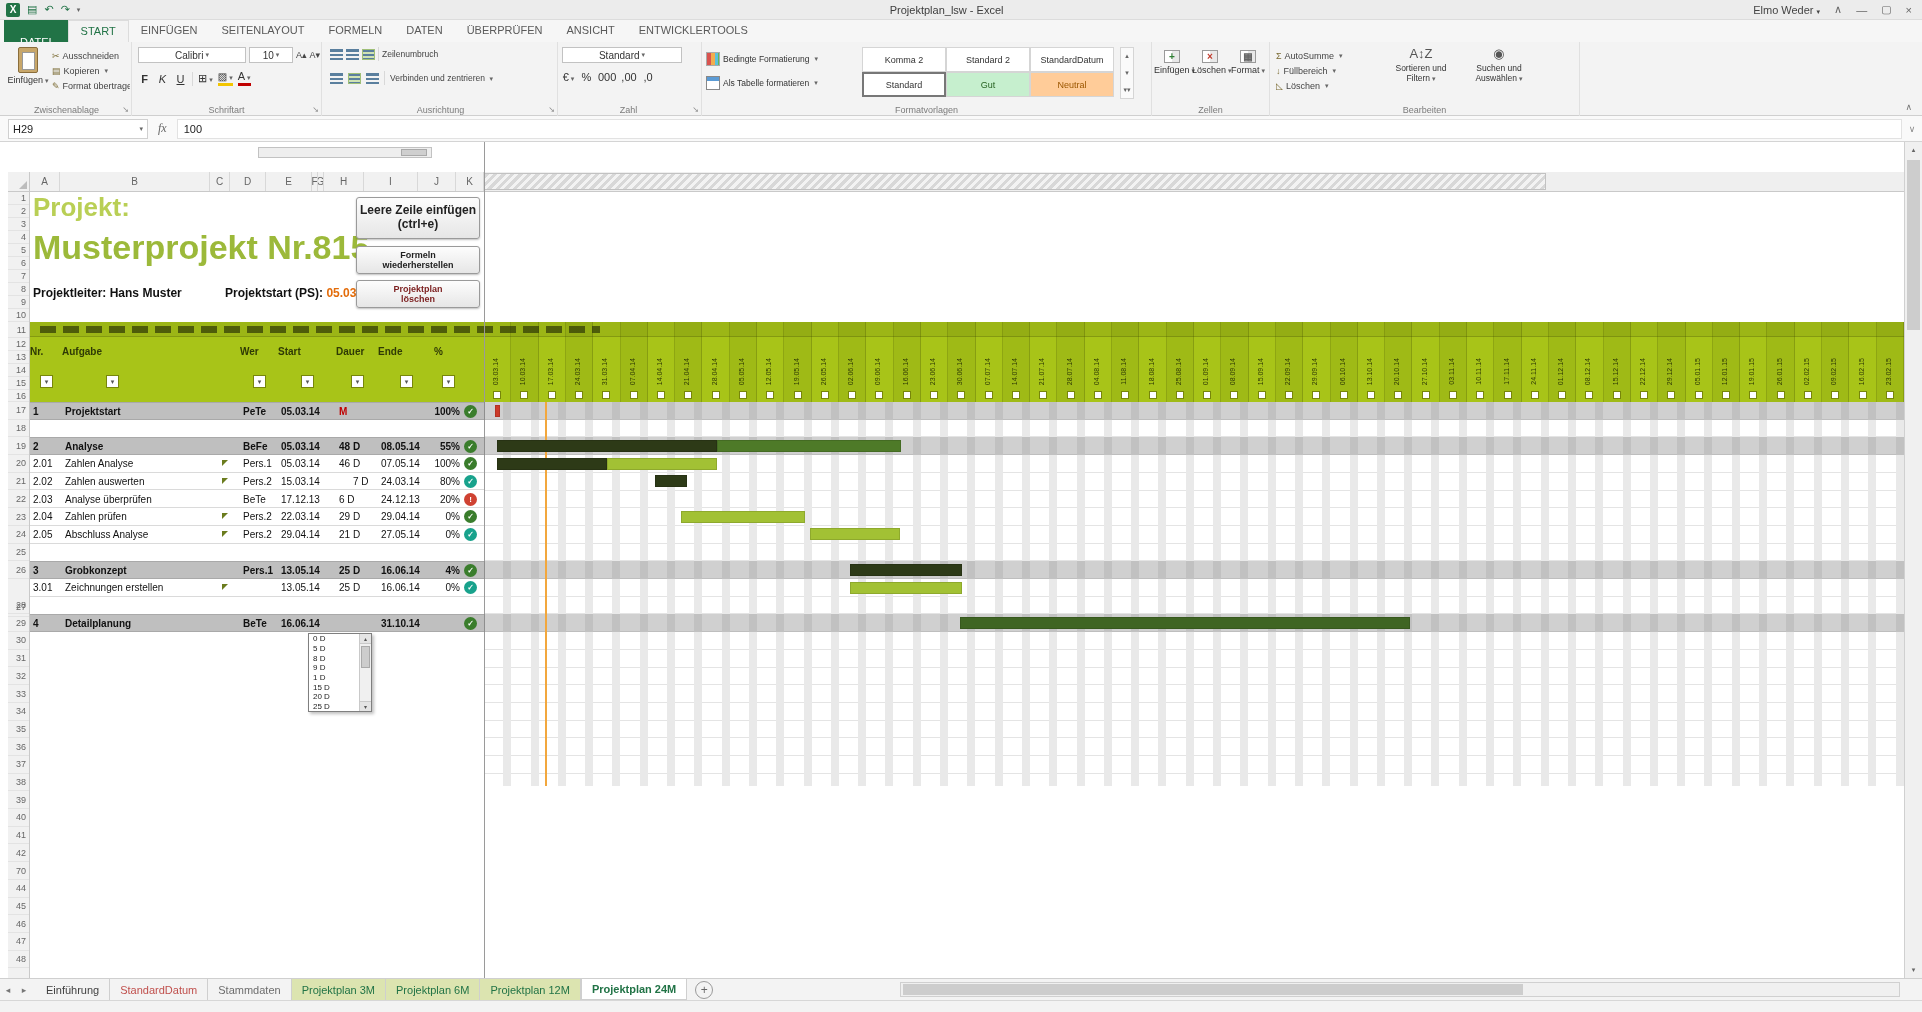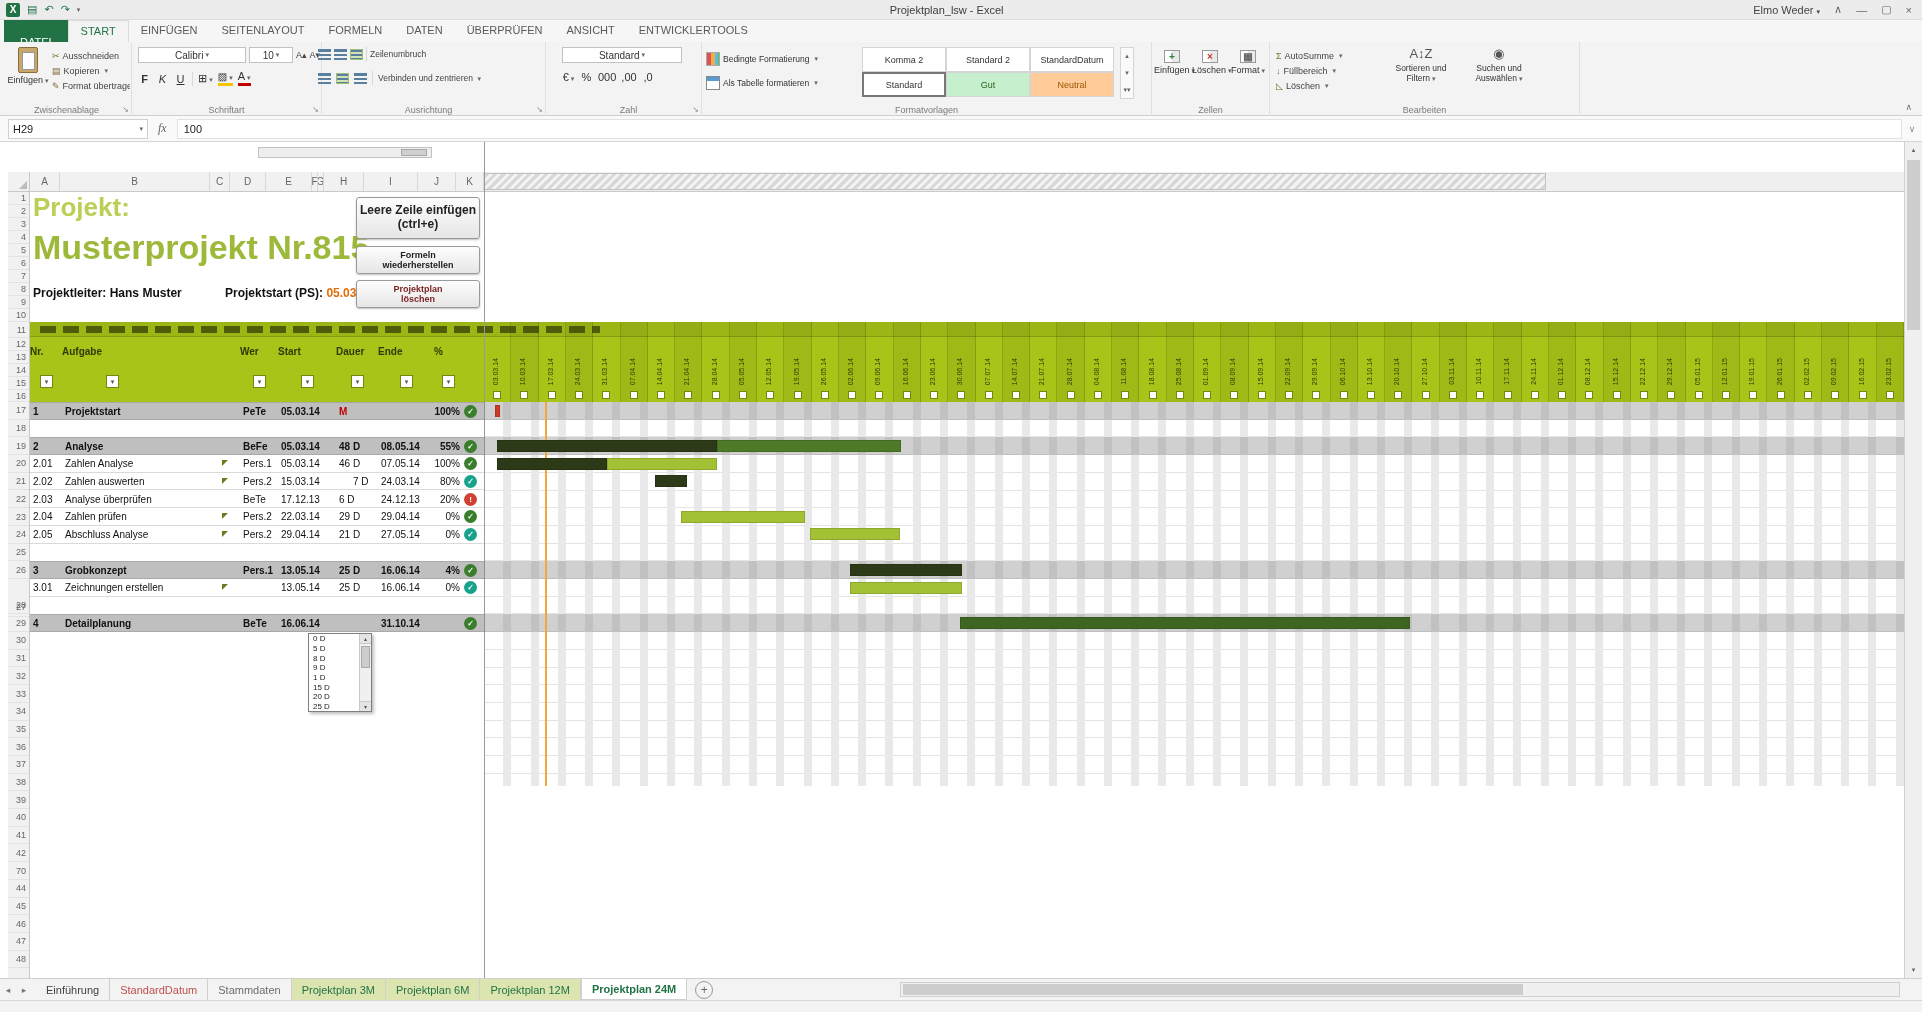--- a/index.html
+++ b/index.html
@@ -214,21 +214,21 @@
         <span class="tbtn u">U</span>
         <span class="vsep"></span>
         <span class="tbtn">⊞<span class="caret">▾</span></span>
         <span class="tbtn fillico">▨<span class="caret">▾</span></span>
         <span class="tbtn fcA">A<span class="caret">▾</span></span>
       </div>
       <div class="glabel">Schriftart</div>
       <div class="dlauncher">↘</div>
     </div>
 
-    <div class="rgroup" style="left:312px;width:234px">
+    <div class="rgroup" style="left:324px;width:234px">
       <div class="frow">
         <span class="alico"></span>
         <span class="alico"></span>
         <span class="alico active"></span>
         <span class="vsep"></span>
         <span class="smalltxt">Zeilenumbruch</span>
       </div>
       <div class="frow2">
         <span class="alico"></span>
         <span class="alico active"></span>

